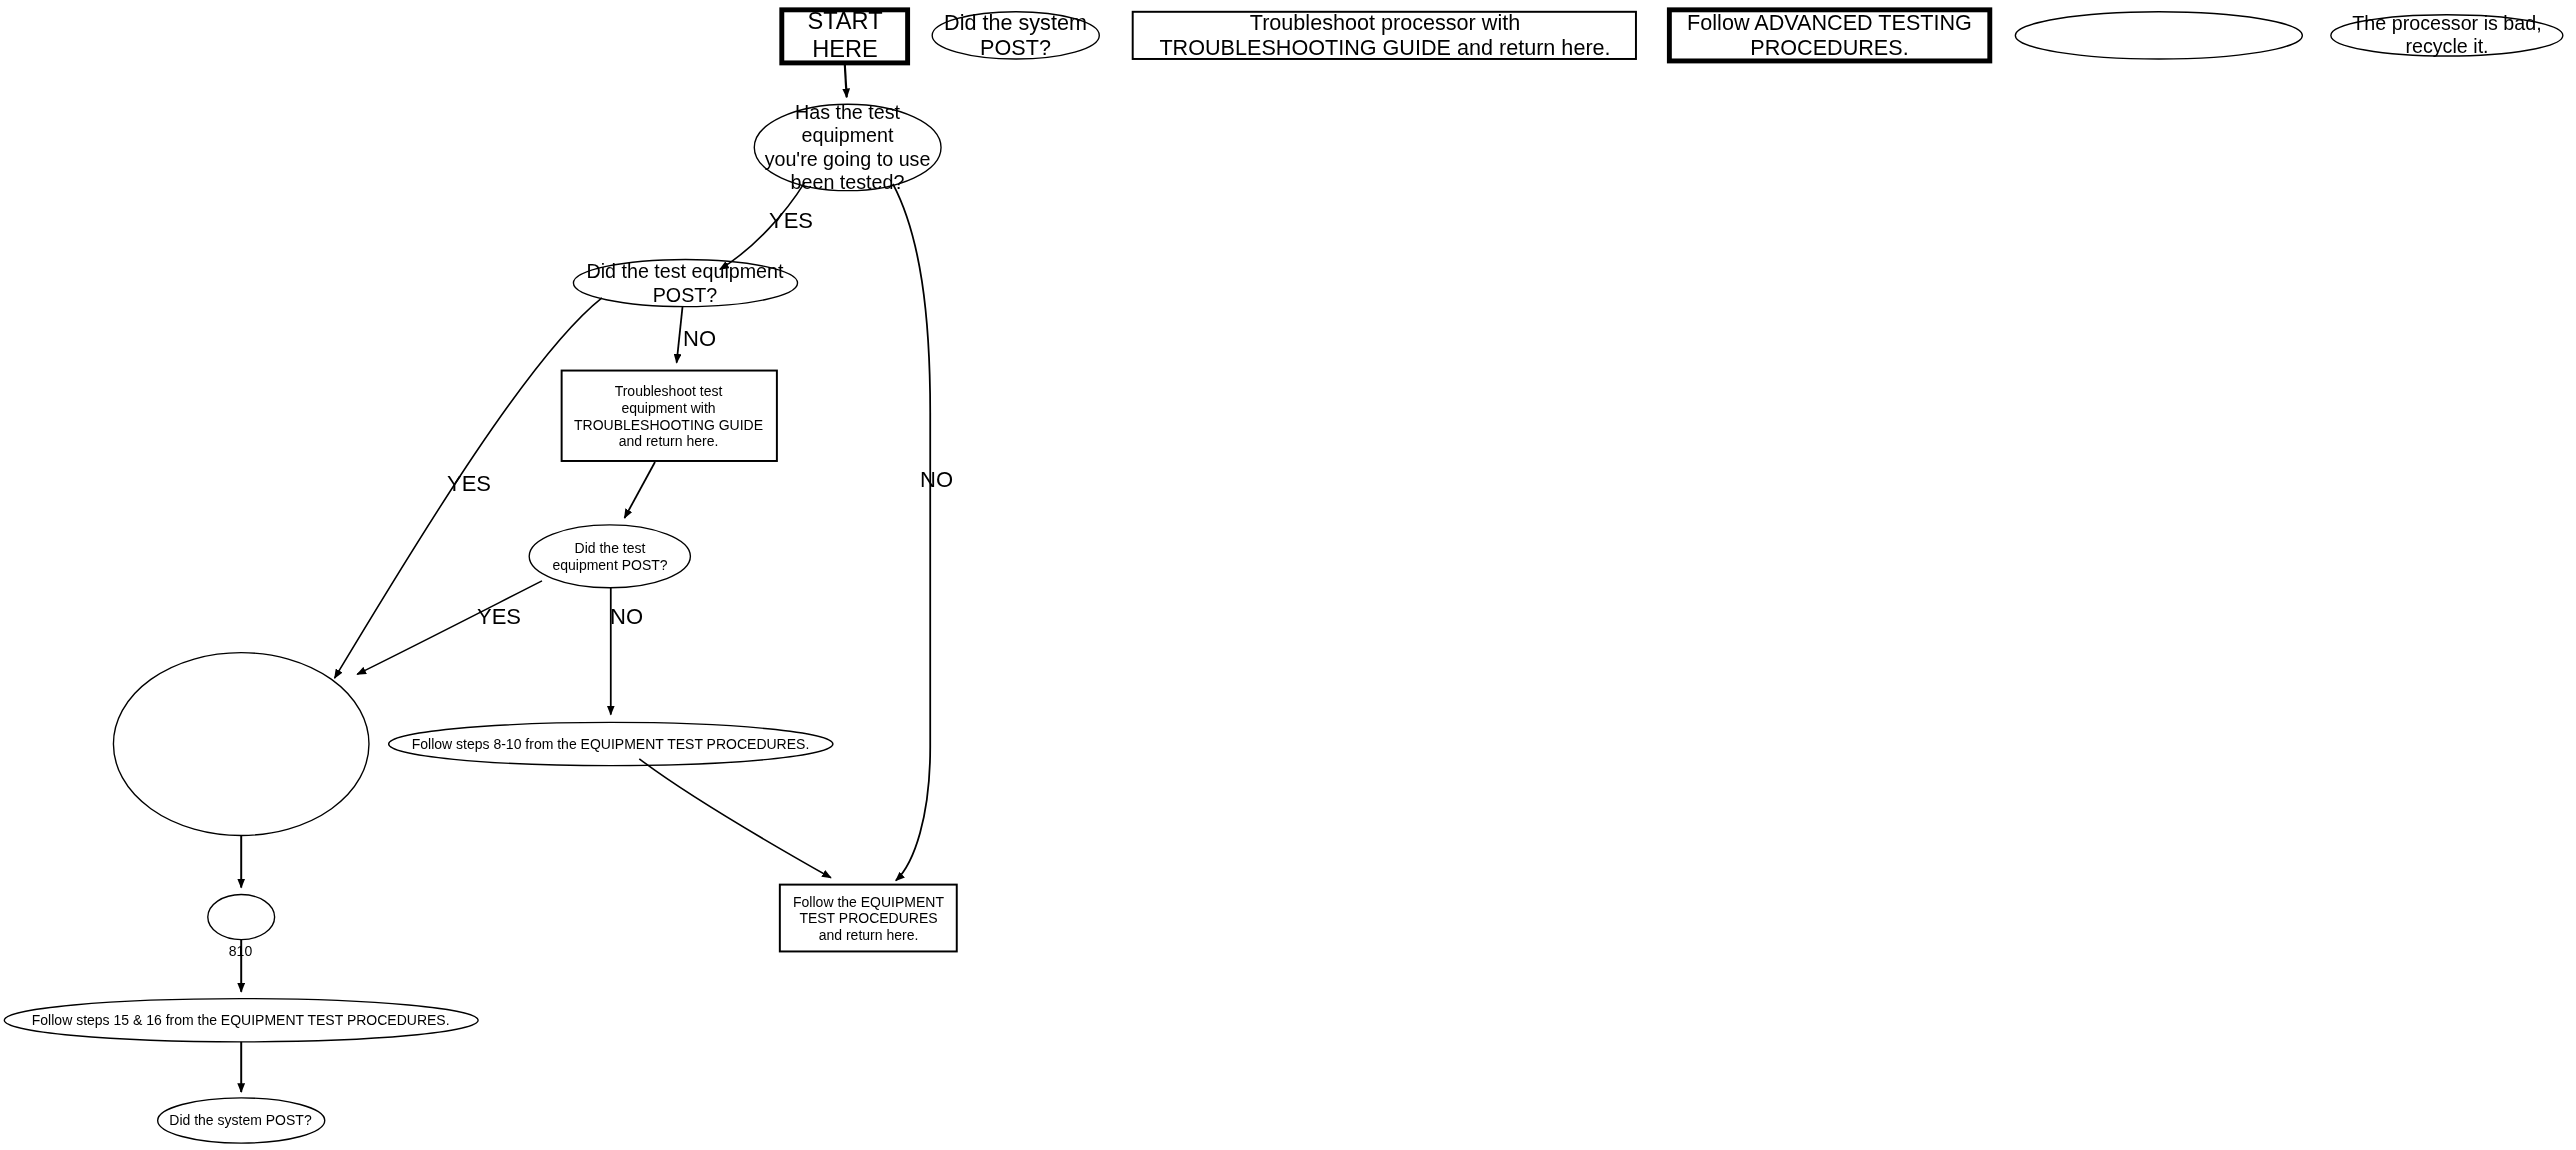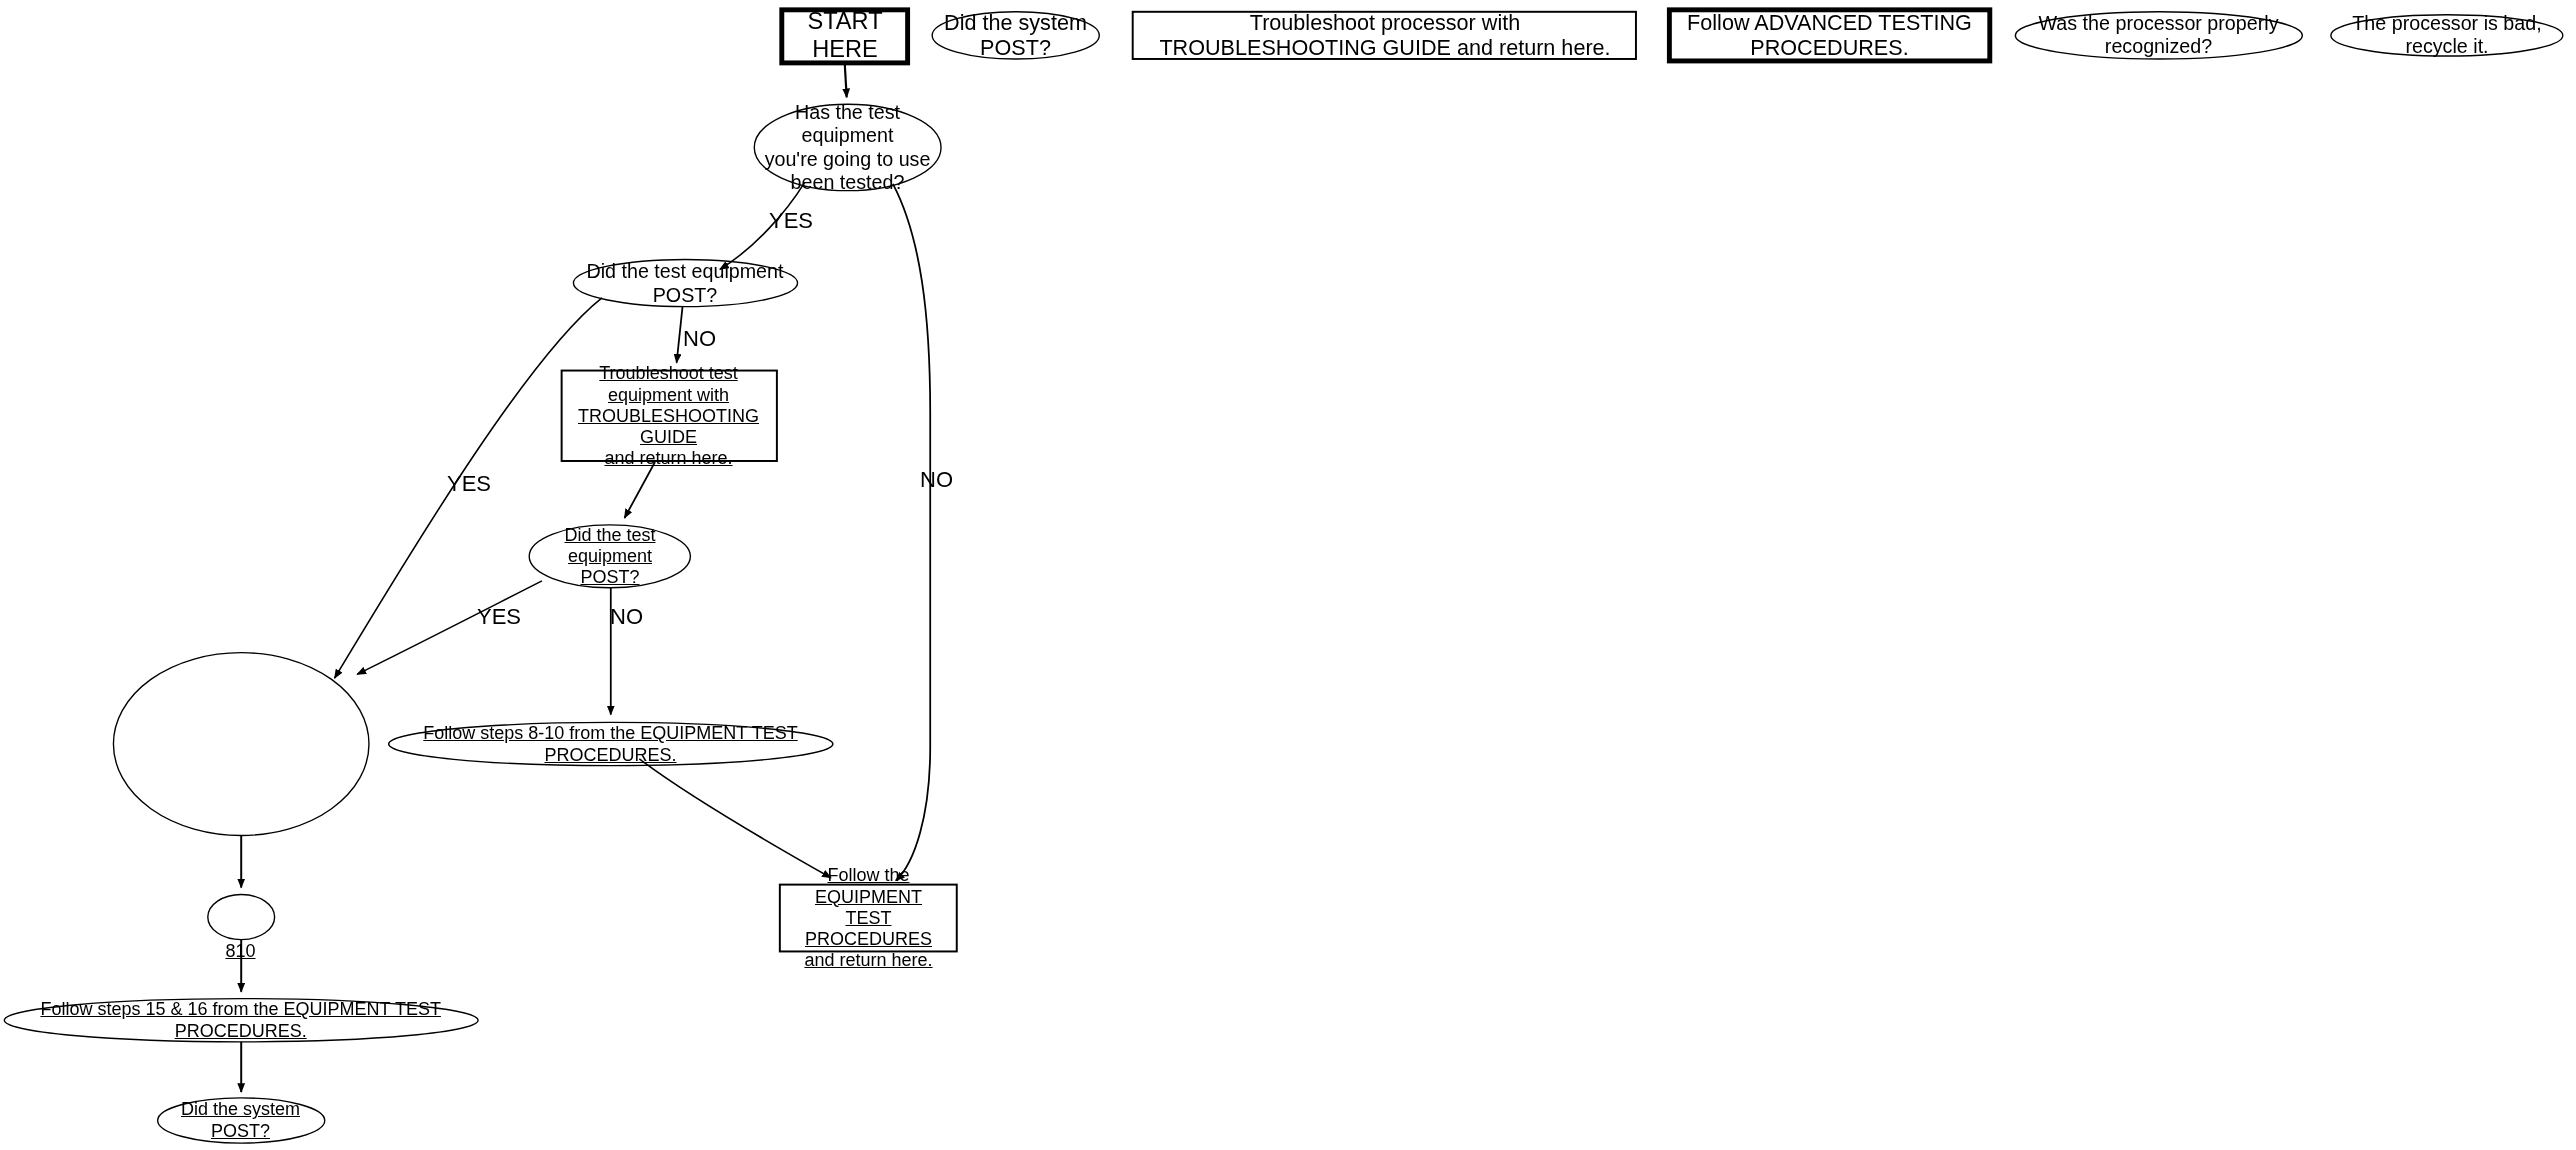--- a/index.html
+++ b/index.html
@@ -40,21 +40,21 @@
     position: absolute;
     color: #000000;
     font-size: 22px;
     line-height: 1;
     white-space: nowrap;
     pointer-events: none;
   }
   .sz-24 { font-size: 23.6px; }
   .sz-22 { font-size: 21.6px; }
   .sz-20 { font-size: 19.7px; }
-  .sz-19 { font-size: 18px; text-decoration: underline; }
+  .sz-19 { font-size: 14px; }
   .sz-18 { font-size: 17.7px; }
 </style>
 </head>
 <body>
 
 <div id="canvas">
 
   <svg class="layer" viewBox="0 0 2620 1170">
     <defs>
       <marker id="arrow" markerWidth="10" markerHeight="8" refX="9" refY="4" orient="auto" markerUnits="userSpaceOnUse">
@@ -135,21 +135,20 @@
   </svg>
 
   <div class="node-text sz-24" style="left:782px; top:9.8px; width:126px; height:53px;">START HERE</div>
 
   <div class="node-text sz-22" style="left:932px; top:11.8px; width:167px; height:47px;">Did the system POST?</div>
 
   <div class="node-text sz-22" style="left:1141px; top:11.8px; width:488px; height:47px;">Troubleshoot processor with TROUBLESHOOTING GUIDE and return here.</div>
 
   <div class="node-text sz-22" style="left:1677px; top:9.8px; width:305px; height:51px;">Follow ADVANCED TESTING PROCEDURES.</div>
 
-  <div class="node-text sz-20" style="left:2021px; top:11.8px; width:275px; height:47px;">Was the processor properly recognized?</div>
 
   <div class="node-text sz-20" style="left:2343px; top:14.7px; width:208px; height:41px;">The processor is bad, recycle it.</div>
 
   <div class="node-text sz-20" style="left:752px; top:108px; width:191px; height:79px;">Has the test equipment
 you're going to use
 been tested?</div>
 
   <div class="node-text sz-20" style="left:580px; top:262px; width:210px; height:43px;">Did the test equipment POST?</div>
 
   <div class="node-text sz-19" style="left:566px; top:376px; width:205px; height:81px;">Troubleshoot test

